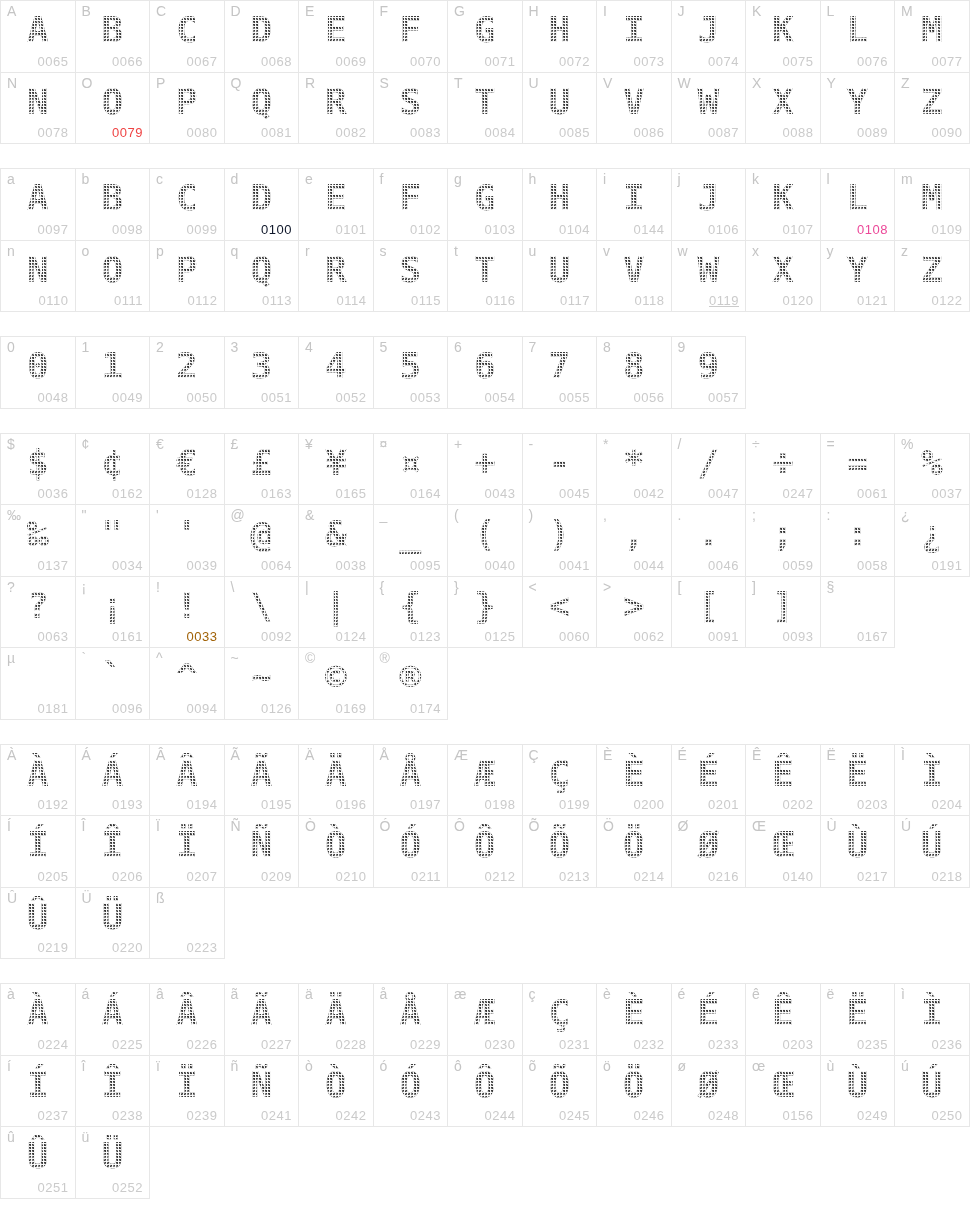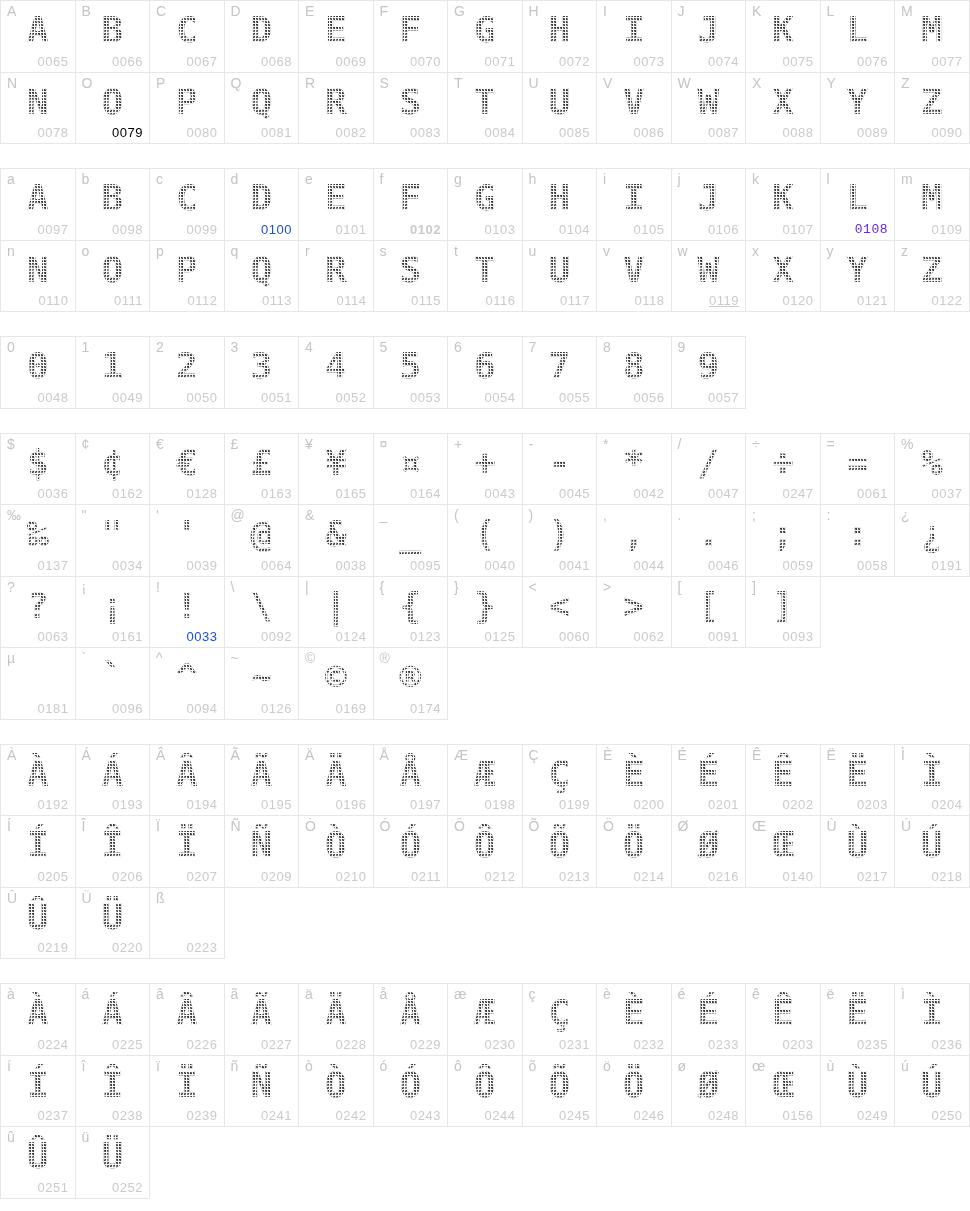--- a/index.html
+++ b/index.html
@@ -126,21 +126,21 @@
       </div>
       <div class="row">
         <div class="cell" style="border-color: rgb(231, 231, 231);">
           <span class="cell-label" style="color: rgb(197, 197, 197);">N</span>
           <span class="cell-glyph" style="background-color: rgb(59, 59, 59);">N</span>
           <span class="cell-code" style="color: rgb(203, 203, 203);">0078</span>
         </div>
         <div class="cell" style="border-color: rgb(231, 231, 231);">
           <span class="cell-label" style="color: rgb(197, 197, 197);">O</span>
           <span class="cell-glyph" style="background-color: rgb(59, 59, 59);">O</span>
-          <span class="cell-code" style="color: #000000; margin-left: 25px;">0079</span>
+          <span class="cell-code" style="color: #ef4444; margin-left: 25px;">0079</span>
         </div>
         <div class="cell" style="border-color: rgb(231, 231, 231);">
           <span class="cell-label" style="color: rgb(197, 197, 197);">P</span>
           <span class="cell-glyph" style="background-color: rgb(59, 59, 59);">P</span>
           <span class="cell-code" style="color: rgb(203, 203, 203);">0080</span>
         </div>
         <div class="cell" style="border-color: rgb(231, 231, 231);">
           <span class="cell-label" style="color: rgb(197, 197, 197);">Q</span>
           <span class="cell-glyph" style="background-color: rgb(59, 59, 59);">Q</span>
           <span class="cell-code" style="color: rgb(203, 203, 203);">0081</span>
@@ -205,61 +205,61 @@
           <span class="cell-code" style="color: rgb(203, 203, 203);">0098</span>
         </div>
         <div class="cell" style="border-color: rgb(231, 231, 231);">
           <span class="cell-label" style="color: rgb(197, 197, 197);">c</span>
           <span class="cell-glyph" style="background-color: rgb(59, 59, 59);">C</span>
           <span class="cell-code" style="color: rgb(203, 203, 203);">0099</span>
         </div>
         <div class="cell" style="border-color: rgb(231, 231, 231);">
           <span class="cell-label" style="color: rgb(197, 197, 197);">d</span>
           <span class="cell-glyph" style="background-color: rgb(59, 59, 59);">D</span>
-          <span class="cell-code" style="color: #1d4ed8;">0100</span>
+          <span class="cell-code" style="color: #0f172a;">0100</span>
         </div>
         <div class="cell" style="border-color: rgb(231, 231, 231);">
           <span class="cell-label" style="color: rgb(197, 197, 197);">e</span>
           <span class="cell-glyph" style="background-color: rgb(59, 59, 59);">E</span>
           <span class="cell-code" style="color: rgb(203, 203, 203);">0101</span>
         </div>
         <div class="cell" style="border-color: rgb(231, 231, 231);">
           <span class="cell-label" style="color: rgb(197, 197, 197);">f</span>
           <span class="cell-glyph" style="background-color: rgb(59, 59, 59);">F</span>
-          <span class="cell-code" style="color: rgb(203, 203, 203); font-weight: bold;">0102</span>
+          <span class="cell-code" style="color: rgb(203, 203, 203);">0102</span>
         </div>
         <div class="cell" style="border-color: rgb(231, 231, 231);">
           <span class="cell-label" style="color: rgb(197, 197, 197);">g</span>
           <span class="cell-glyph" style="background-color: rgb(59, 59, 59);">G</span>
           <span class="cell-code" style="color: rgb(203, 203, 203);">0103</span>
         </div>
         <div class="cell" style="border-color: rgb(231, 231, 231);">
           <span class="cell-label" style="color: rgb(197, 197, 197);">h</span>
           <span class="cell-glyph" style="background-color: rgb(59, 59, 59);">H</span>
           <span class="cell-code" style="color: rgb(203, 203, 203);">0104</span>
         </div>
         <div class="cell" style="border-color: rgb(231, 231, 231);">
           <span class="cell-label" style="color: rgb(197, 197, 197);">i</span>
           <span class="cell-glyph" style="background-color: rgb(59, 59, 59);">I</span>
-          <span class="cell-code" style="color: rgb(203, 203, 203);">0105</span>
+          <span class="cell-code" style="color: rgb(203, 203, 203);">0144</span>
         </div>
         <div class="cell" style="border-color: rgb(231, 231, 231);">
           <span class="cell-label" style="color: rgb(197, 197, 197);">j</span>
           <span class="cell-glyph" style="background-color: rgb(59, 59, 59);">J</span>
           <span class="cell-code" style="color: rgb(203, 203, 203);">0106</span>
         </div>
         <div class="cell" style="border-color: rgb(231, 231, 231);">
           <span class="cell-label" style="color: rgb(197, 197, 197);">k</span>
           <span class="cell-glyph" style="background-color: rgb(59, 59, 59);">K</span>
           <span class="cell-code" style="color: rgb(203, 203, 203);">0107</span>
         </div>
         <div class="cell" style="border-color: rgb(231, 231, 231);">
           <span class="cell-label" style="color: rgb(197, 197, 197);">l</span>
           <span class="cell-glyph" style="background-color: rgb(59, 59, 59);">L</span>
-          <span class="cell-code" style="color: #6d28d9; font-family: Liberation Mono, monospace;">0108</span>
+          <span class="cell-code" style="color: #ec4899;">0108</span>
         </div>
         <div class="cell" style="border-color: rgb(231, 231, 231);">
           <span class="cell-label" style="color: rgb(197, 197, 197);">m</span>
           <span class="cell-glyph" style="background-color: rgb(59, 59, 59);">M</span>
           <span class="cell-code" style="color: rgb(203, 203, 203);">0109</span>
         </div>
       </div>
       <div class="row">
         <div class="cell" style="border-color: rgb(231, 231, 231);">
           <span class="cell-label" style="color: rgb(197, 197, 197);">n</span>
@@ -524,21 +524,21 @@
           <span class="cell-code" style="color: rgb(203, 203, 203);">0063</span>
         </div>
         <div class="cell" style="border-color: rgb(231, 231, 231);">
           <span class="cell-label" style="color: rgb(197, 197, 197);">¡</span>
           <span class="cell-glyph" style="background-color: rgb(59, 59, 59);">¡</span>
           <span class="cell-code" style="color: rgb(203, 203, 203);">0161</span>
         </div>
         <div class="cell" style="border-color: rgb(231, 231, 231);">
           <span class="cell-label" style="color: rgb(197, 197, 197);">!</span>
           <span class="cell-glyph" style="background-color: rgb(59, 59, 59);">!</span>
-          <span class="cell-code" style="color: #1d4ed8;">0033</span>
+          <span class="cell-code" style="color: #a16207;">0033</span>
         </div>
         <div class="cell" style="border-color: rgb(231, 231, 231);">
           <span class="cell-label" style="color: rgb(197, 197, 197);">\</span>
           <span class="cell-glyph" style="background-color: rgb(59, 59, 59);">\</span>
           <span class="cell-code" style="color: rgb(203, 203, 203);">0092</span>
         </div>
         <div class="cell" style="border-color: rgb(231, 231, 231);">
           <span class="cell-label" style="color: rgb(197, 197, 197);">|</span>
           <span class="cell-glyph" style="background-color: rgb(59, 59, 59);">|</span>
           <span class="cell-code" style="color: rgb(203, 203, 203);">0124</span>
@@ -565,20 +565,25 @@
         </div>
         <div class="cell" style="border-color: rgb(231, 231, 231);">
           <span class="cell-label" style="color: rgb(197, 197, 197);">[</span>
           <span class="cell-glyph" style="background-color: rgb(59, 59, 59);">[</span>
           <span class="cell-code" style="color: rgb(203, 203, 203);">0091</span>
         </div>
         <div class="cell" style="border-color: rgb(231, 231, 231);">
           <span class="cell-label" style="color: rgb(197, 197, 197);">]</span>
           <span class="cell-glyph" style="background-color: rgb(59, 59, 59);">]</span>
           <span class="cell-code" style="color: rgb(203, 203, 203);">0093</span>
+        </div>
+        <div class="cell" style="border-color: rgb(231, 231, 231);">
+          <span class="cell-label" style="color: rgb(197, 197, 197);">§</span>
+          <span class="cell-glyph" style="background-color: rgb(59, 59, 59);"></span>
+          <span class="cell-code" style="color: rgb(203, 203, 203);">0167</span>
         </div>
       </div>
       <div class="row">
         <div class="cell" style="border-color: rgb(231, 231, 231);">
           <span class="cell-label" style="color: rgb(197, 197, 197);">µ</span>
           <span class="cell-glyph" style="background-color: rgb(59, 59, 59);"></span>
           <span class="cell-code" style="color: rgb(203, 203, 203);">0181</span>
         </div>
         <div class="cell" style="border-color: rgb(231, 231, 231);">
           <span class="cell-label" style="color: rgb(197, 197, 197);">`</span>

